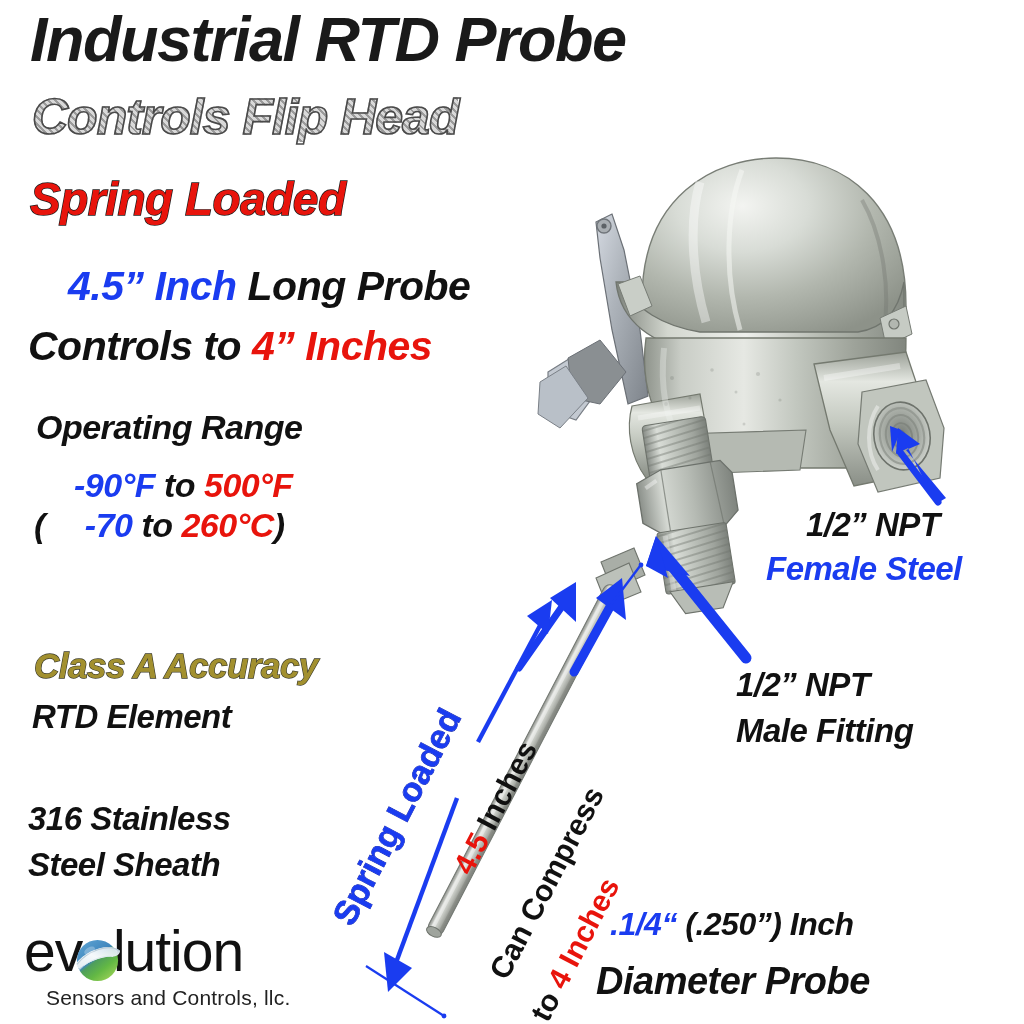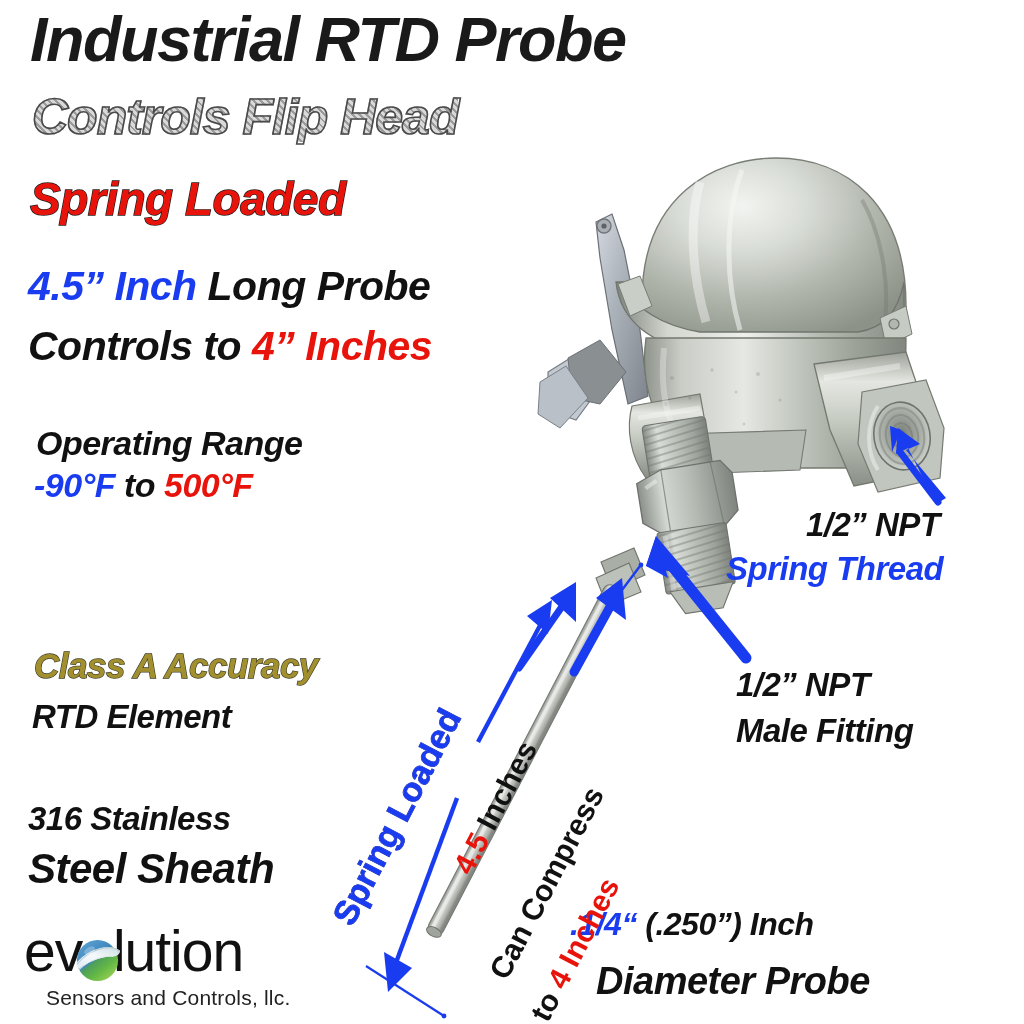--- a/index.html
+++ b/index.html
@@ -5,52 +5,52 @@
 <style>
   html,body{margin:0;padding:0;background:#fff;}
   body{width:1024px;height:1024px;overflow:hidden;font-family:"Liberation Sans",sans-serif;}
   #stage{position:relative;width:818px;height:1024px;background:#fff;}
 
   
   .tx{position:absolute;white-space:nowrap;font-style:italic;font-weight:bold;
       letter-spacing:-0.5px;line-height:1;}
   .blk{color:#111;}
   .red{color:#e8140c;}
-  .blu{color:#1a3cf0;}
+  .blu{color:#1a3cf0;margin-left:40px;}
 
   
   #title{left:30px;top:8px;font-size:63px;color:#1a1a1a;letter-spacing:-1.5px;}
 
   
   #subtitle{left:32px;top:92px;font-size:50px;letter-spacing:-1px;
       color:transparent;
       background-image:repeating-linear-gradient(45deg,
             #9b9b9b 0px,#9b9b9b 2px,#d9d9d9 2px,#d9d9d9 5px);
       -webkit-background-clip:text;background-clip:text;
       -webkit-text-stroke:1.6px #4a4a4a;
       paint-order:stroke fill;}
 
   
   #springLoaded{left:30px;top:176px;font-size:46px;color:#e8140c;
       -webkit-text-stroke:1.4px #1a1a1a;paint-order:stroke fill;letter-spacing:-0.5px;}
 
   #lineLong{left:28px;top:266px;font-size:41px;}
   #lineCompress{left:28px;top:326px;font-size:41px;}
 
-  #opRange{left:36px;top:410px;font-size:34px;margin-top:16px;}
+  #opRange{left:36px;top:410px;font-size:34px;}
   #opF{left:34px;top:468px;font-size:34px;}
   #opC{left:34px;top:508px;font-size:34px;}
 
   #wire{left:32px;top:602px;font-size:33px;}
   #classA{left:34px;top:648px;font-size:35px;color:#a2902f;
       -webkit-text-stroke:1.3px #3a3a2a;paint-order:stroke fill;}
   #rtdEl{left:32px;top:700px;font-size:33px;}
 
   #sheath1{left:28px;top:802px;font-size:33px;}
-  #sheath2{left:28px;top:848px;font-size:42px;}
+  #sheath2{left:28px;top:848px;font-size:33px;}
 
   
   #npt1a{left:806px;top:508px;font-size:33px;}
   #npt1b{left:726px;top:552px;font-size:33px;}
   #npt2a{left:736px;top:668px;font-size:33px;}
   #npt2b{left:736px;top:714px;font-size:33px;}
 
   #diaA{left:570px;top:908px;font-size:32px;}
   #diaB{left:596px;top:962px;font-size:38px;}
 
@@ -302,29 +302,32 @@
     <span class="blu">4.5” Inch</span><span class="blk"> Long Probe</span>
   </div>
   <div class="tx" id="lineCompress">
     <span class="blk">Controls to </span><span class="red">4” Inches</span>
   </div>
 
   <div class="tx blk" id="opRange">Operating Range</div>
   <div class="tx" id="opF">
     <span class="blu">-90°F</span><span class="blk"> to </span><span class="red">500°F</span>
   </div>
+  <div class="tx" id="opC">
+    <span class="blk">(</span><span class="blu">-70</span><span class="blk"> to </span><span class="red">260°C</span><span class="blk">)</span>
+  </div>
 
   <div class="tx blk" id="rtdEl">RTD Element</div>
   <div class="tx" id="classA">Class A Accuracy</div>
 
   <div class="tx blk" id="sheath1">316 Stainless</div>
   <div class="tx blk" id="sheath2">Steel Sheath</div>
 
   <div class="tx blk" id="npt1a">1/2” NPT</div>
-  <div class="tx blu" id="npt1b">Spring Thread</div>
+  <div class="tx blu" id="npt1b">Female Steel</div>
   <div class="tx blk" id="npt2a">1/2” NPT</div>
   <div class="tx blk" id="npt2b">Male Fitting</div>
 
   <div class="tx" id="diaA">
     <span class="blu">.1/4“</span><span class="blk"> (.250”) Inch</span>
   </div>
   <div class="tx blk" id="diaB">Diameter Probe</div>
 
   <div class="rot" id="rotSpring">Spring Loaded</div>
   <div class="rot blk" id="rotIn1">

